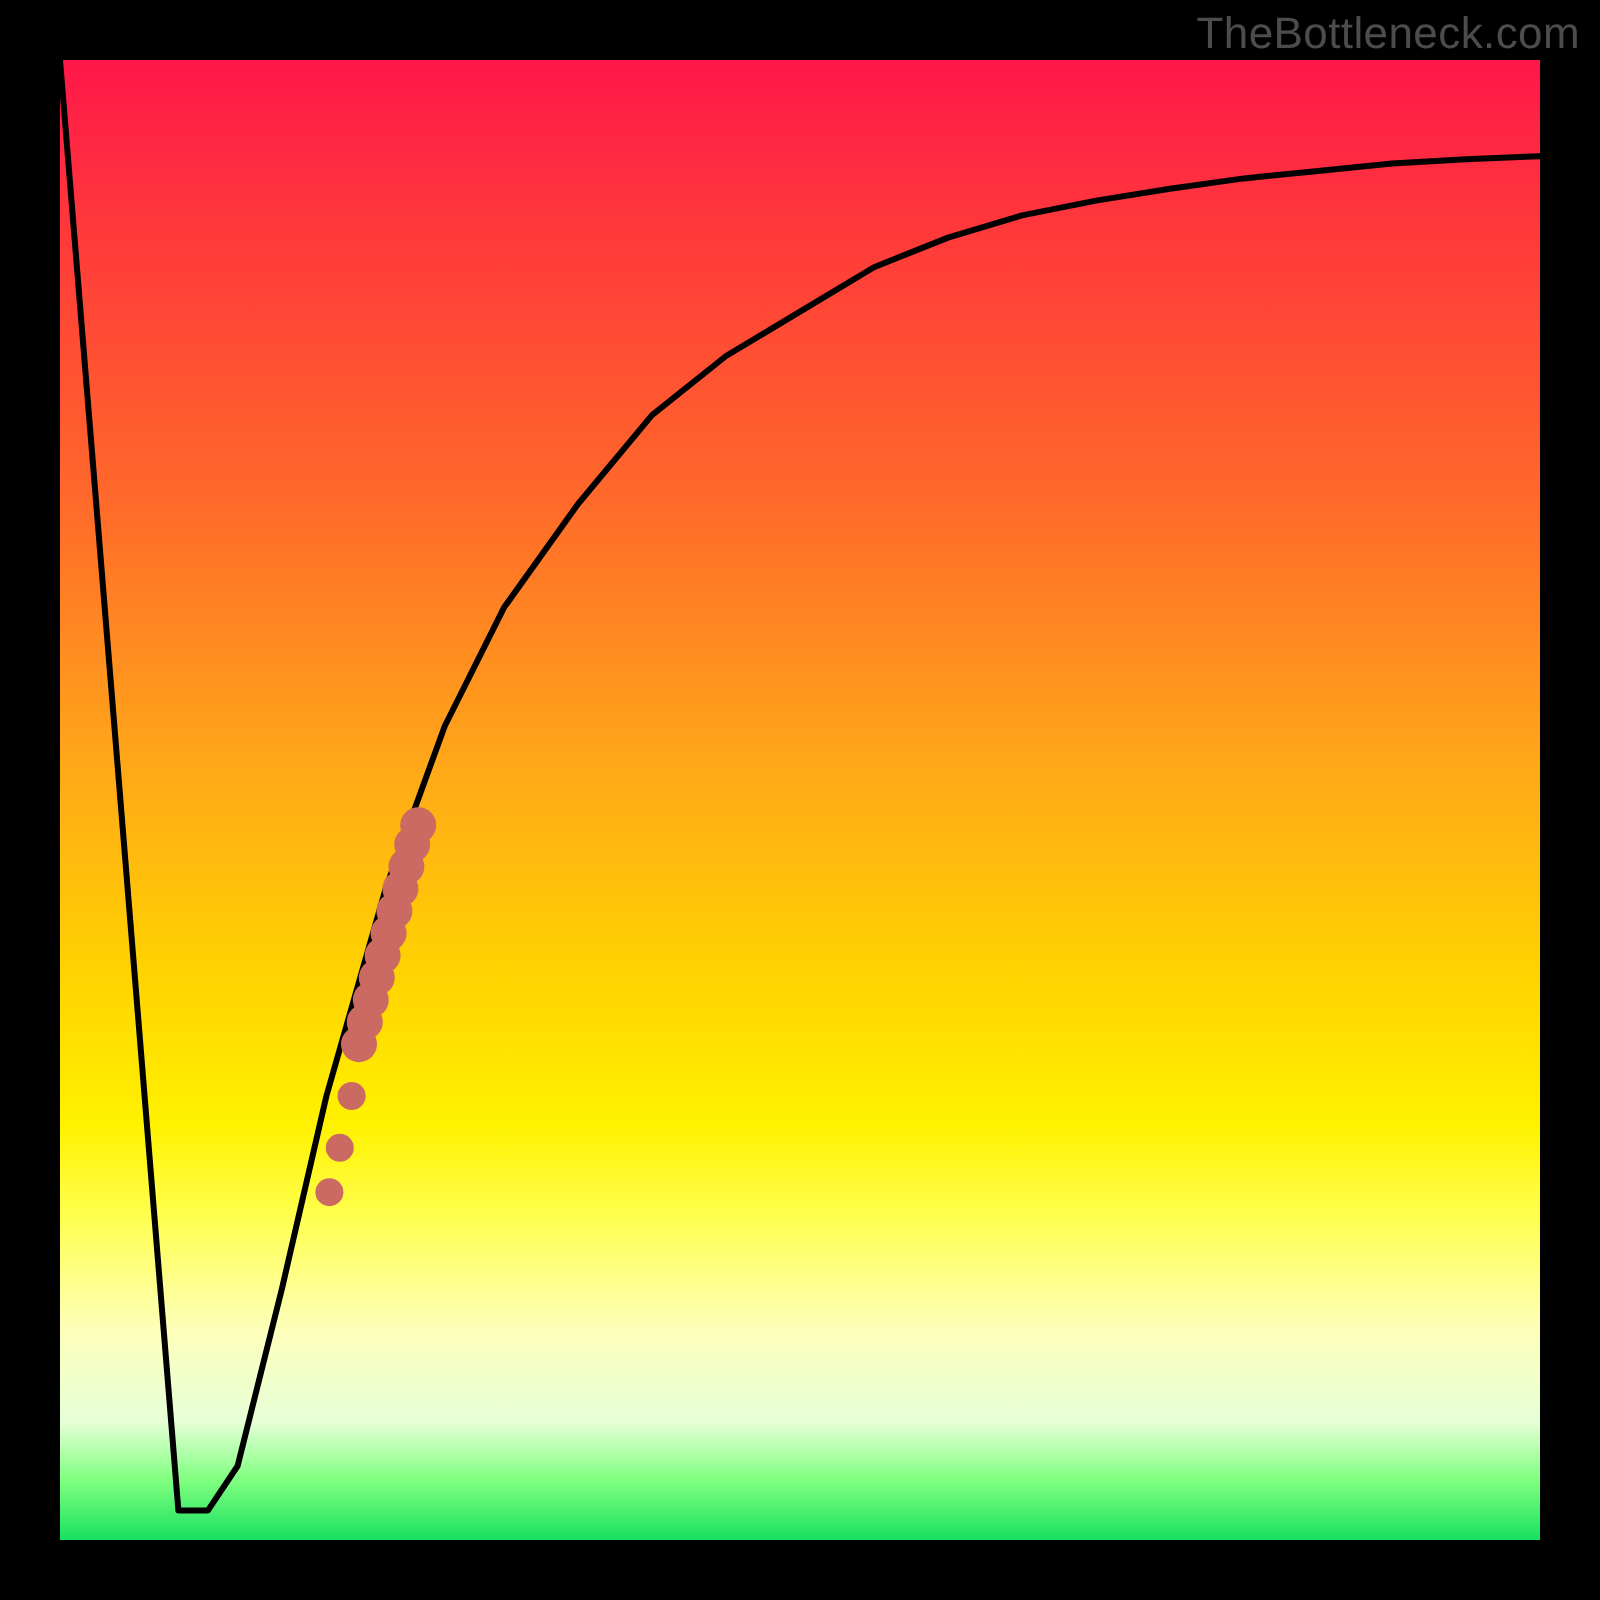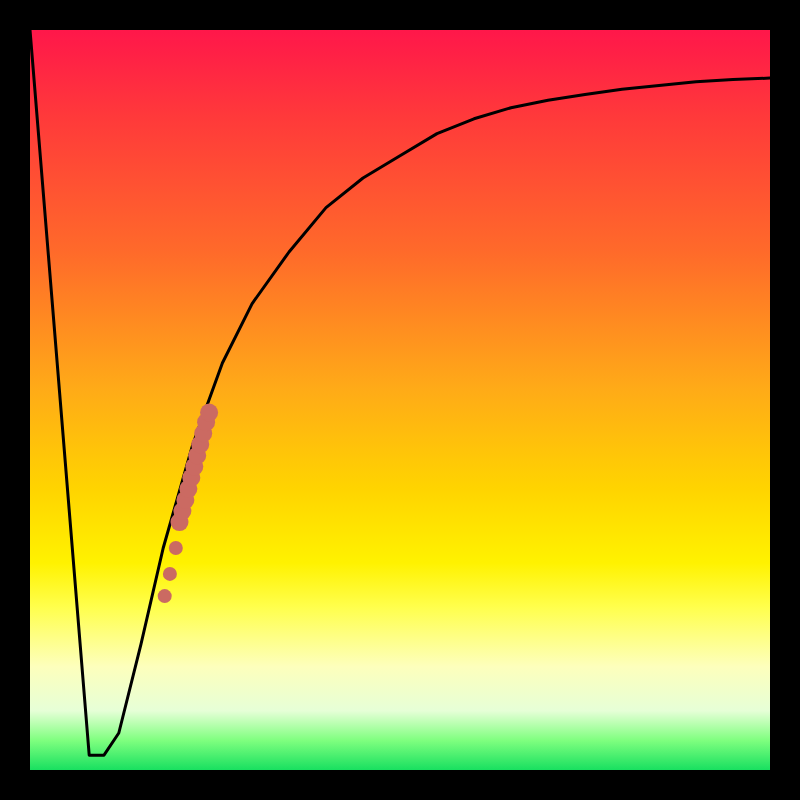--- a/index.html
+++ b/index.html
@@ -75,13 +75,14 @@
         <circle cx="161.3" cy="447.7" r="9" fill="#cb6a62"></circle>
         <circle cx="164.3" cy="436.6" r="9" fill="#cb6a62"></circle>
         <circle cx="167.2" cy="425.5" r="9" fill="#cb6a62"></circle>
         <circle cx="170.2" cy="414.4" r="9" fill="#cb6a62"></circle>
         <circle cx="173.2" cy="403.3" r="9" fill="#cb6a62"></circle>
         <circle cx="176.1" cy="392.2" r="9" fill="#cb6a62"></circle>
         <circle cx="179.1" cy="382.6" r="9" fill="#cb6a62"></circle>
       </g>
   </svg>
 
+  <div class="attribution">TheBottleneck.com</div>
 </div>
 
 </body></html>

